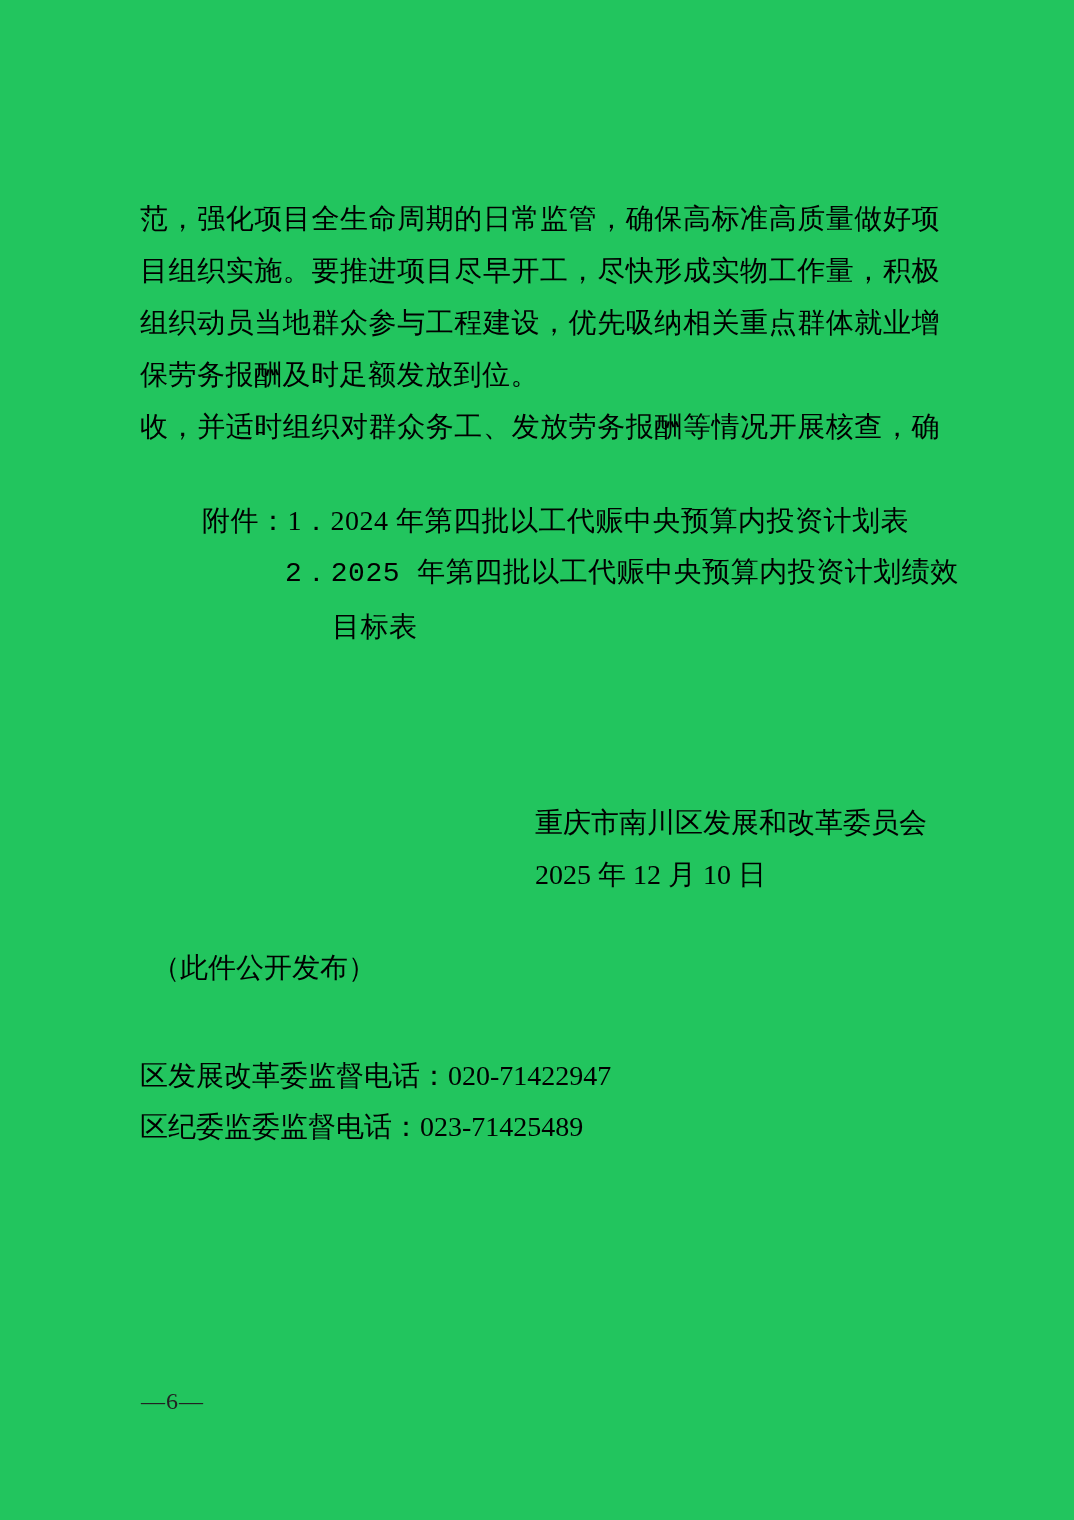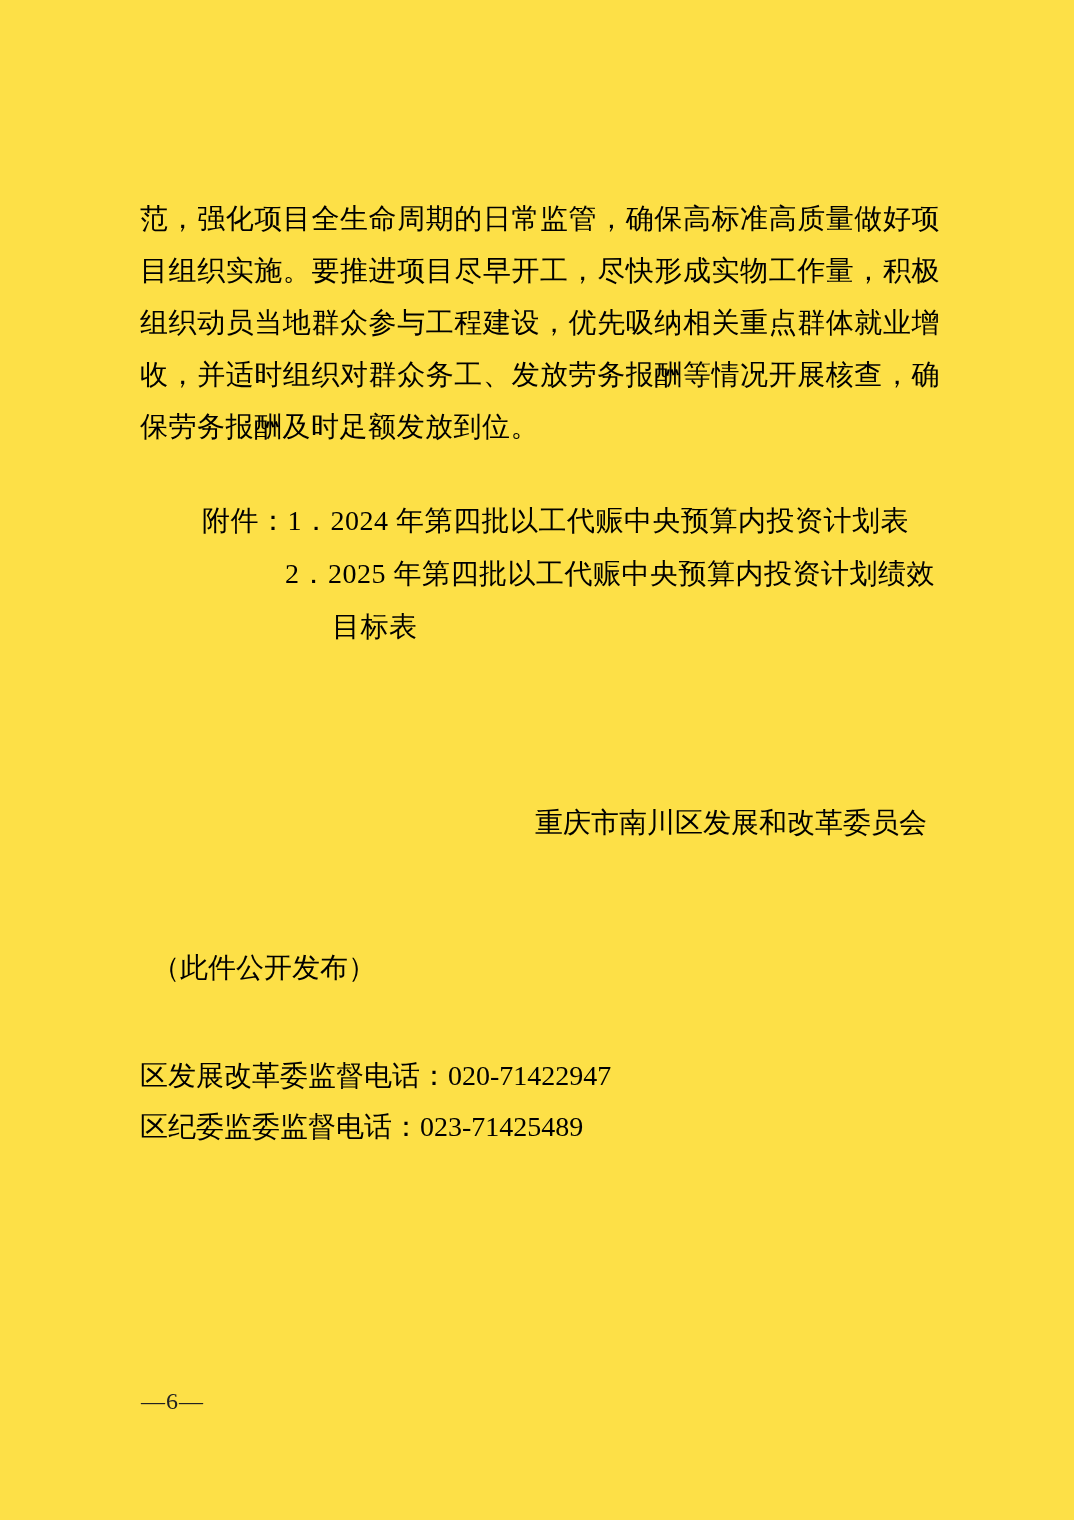--- a/index.html
+++ b/index.html
@@ -4,21 +4,21 @@
 <style>
   html, body {
     margin: 0;
     padding: 0;
     background: #ffffff;
   }
   .page {
     position: relative;
     width: 1074px;
     height: 1520px;
-    background: #fde047;
+    background: #22c55e;
     color: #000000;
     font-family: "Liberation Serif", "DejaVu Serif", serif;
     overflow: hidden;
   }
   
   .body-text {
     position: absolute;
     top: 193px;
     left: 140px;
     width: 800px;
@@ -34,21 +34,21 @@
   .attachments {
     position: absolute;
     top: 494px;
     left: 140px;
     width: 840px;
     font-size: 28px;
     line-height: 53px;
     letter-spacing: 0.5px;
   }
   .att-l1 { padding-left: 62px; }
-  .att-l2 { padding-left: 145px; }
+  .att-l2 { padding-left: 145px; font-family: Liberation Mono, monospace; }
   .att-l3 { padding-left: 192px; }
   
   .signature-block {
     position: absolute;
     top: 797px;
     left: 535px;
     width: 412px;
     text-align: left;
     font-size: 28px;
     line-height: 52px;
@@ -82,32 +82,33 @@
 </style>
 </head>
 <body>
 
 <div class="page">
 
   <div class="body-text">
     <div class="body-line just">范，强化项目全生命周期的日常监管，确保高标准高质量做好项</div>
     <div class="body-line just">目组织实施。要推进项目尽早开工，尽快形成实物工作量，积极</div>
     <div class="body-line just">组织动员当地群众参与工程建设，优先吸纳相关重点群体就业增</div>
+    <div class="body-line">保劳务报酬及时足额发放到位。</div>
     <div class="body-line just">收，并适时组织对群众务工、发放劳务报酬等情况开展核查，确</div>
-    <div class="body-line">保劳务报酬及时足额发放到位。</div>
   </div>
 
   <div class="attachments">
     <div class="att-l1">附件：1．2024 年第四批以工代赈中央预算内投资计划表</div>
     <div class="att-l2">2．2025 年第四批以工代赈中央预算内投资计划绩效</div>
     <div class="att-l3">目标表</div>
   </div>
 
   <div class="signature-block">
     <div>重庆市南川区发展和改革委员会</div>
+    <div>2025 年 12 月 10 日</div>
   </div>
 
   <div class="pub-note">（此件公开发布）</div>
 
   <div class="contacts">
     <div>区发展改革委监督电话：020-71422947</div>
     <div>区纪委监委监督电话：023-71425489</div>
   </div>
 
   <div class="page-number">—6—</div>

